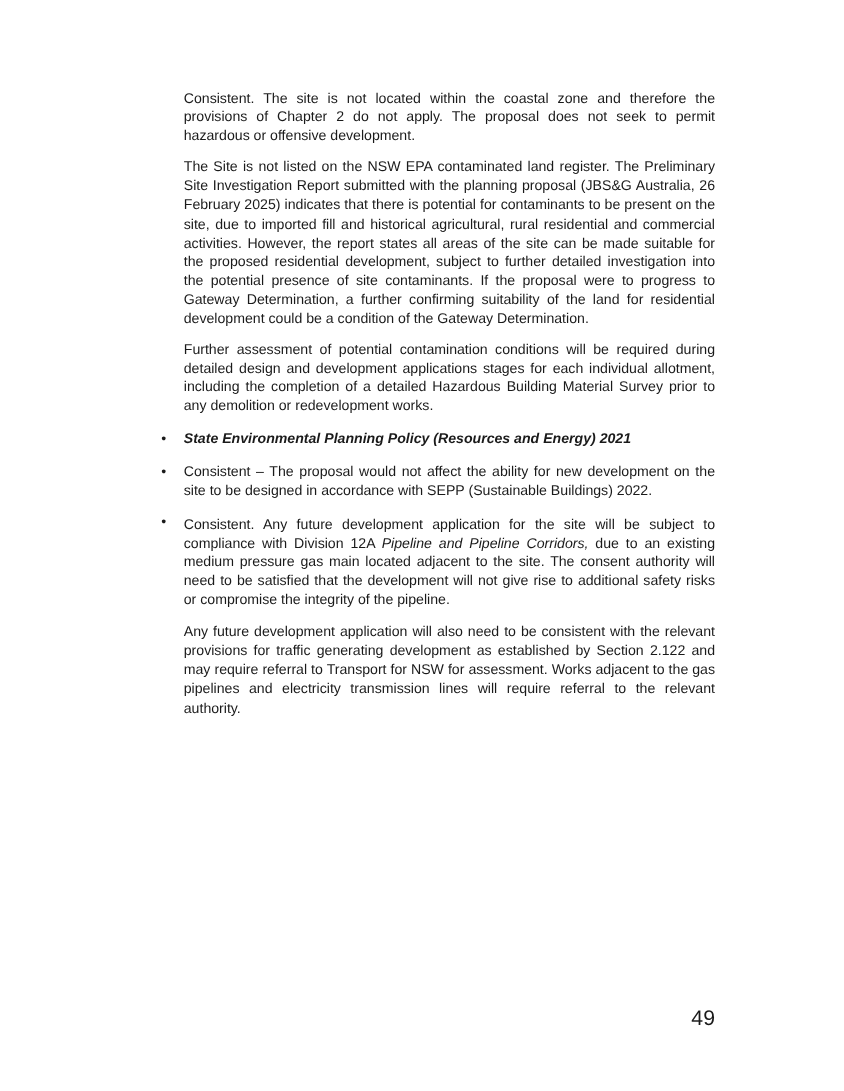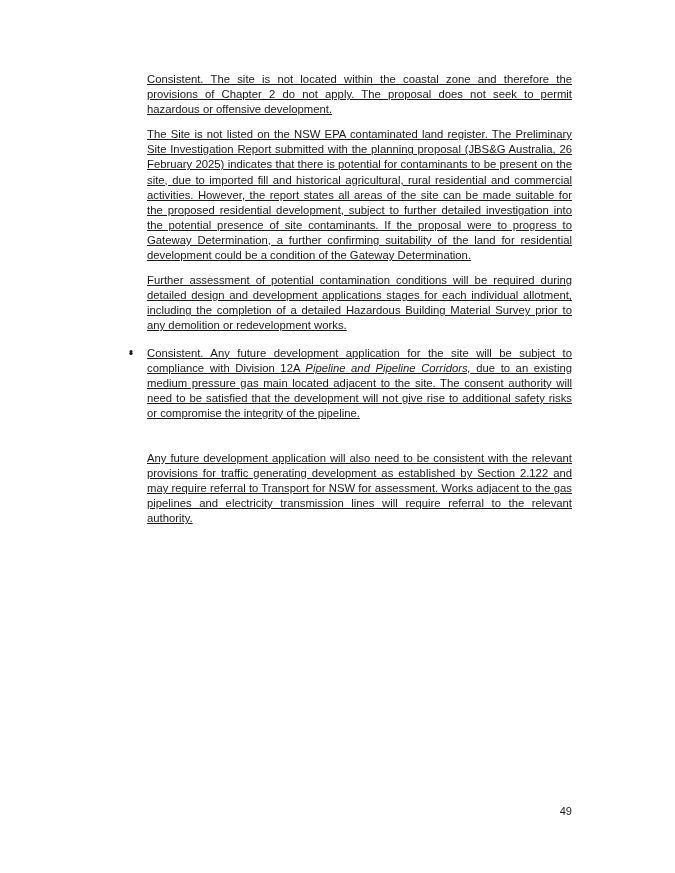--- a/index.html
+++ b/index.html
@@ -19,23 +19,22 @@
       position: absolute;
       left: 147px;
       top: 72px;
       width: 425px;
     }
     p {
       margin: 0 0 10px 0;
       font-size: 11.3px;
       line-height: 15.1px;
       text-align: justify;
-      text-decoration: underline;
     }
-    p.sp-after { margin-bottom: 22px; }
+    p.sp-after { margin-bottom: 3px; }
     .bullet {
       position: relative;
       margin: 6px 0 12px 0;
       font-size: 11.3px;
       line-height: 15px;
       font-weight: bold;
       font-style: italic;
     }
     .bullet .dot {
       position: absolute;
@@ -43,40 +42,42 @@
       top: 0;
       font-style: normal;
       font-weight: normal;
     }
     .gap { height: 8px; }
     em { font-style: italic; }
     .page-number {
       position: absolute;
       left: 552px;
       top: 805px;
-      font-size: 11px;
+      font-size: 17px;
       width: 20px;
       text-align: right;
     }
   </style>
 </head>
 <body>
 
 <div class="page">
   <p>Consistent. The site is not located within the coastal zone and therefore the provisions of Chapter 2 do not apply. The proposal does not seek to permit hazardous or offensive development.</p>
   <p>The Site is not listed on the NSW EPA contaminated land register. The Preliminary Site Investigation Report submitted with the planning proposal (JBS&amp;G Australia, 26 February 2025) indicates that there is potential for contaminants to be present on the site, due to imported fill and historical agricultural, rural residential and commercial activities. However, the report states all areas of the site can be made suitable for the proposed residential development, subject to further detailed investigation into the potential presence of site contaminants. If the proposal were to progress to Gateway Determination, a further confirming suitability of the land for residential development could be a condition of the Gateway Determination.</p>
   <p>Further assessment of potential contamination conditions will be required during detailed design and development applications stages for each individual allotment, including the completion of a detailed Hazardous Building Material Survey prior to any demolition or redevelopment works.</p>
 
   <div class="bullet">
     <span class="dot">•</span>
+    <span>State Environmental Planning Policy (Resources and Energy) 2021</span>
   </div>
 
   <div class="bullet">
     <span class="dot">•</span>
   </div>
+  <p>Consistent – The proposal would not affect the ability for new development on the site to be designed in accordance with SEPP (Sustainable Buildings) 2022.</p>
 
   <div class="bullet">
     <span class="dot">•</span>
   </div>
   <p class="sp-after"><span>Consistent. Any future development application for the site will be subject to compliance with Division 12A </span><em>Pipeline and Pipeline Corridors,</em><span> due to an existing medium pressure gas main located adjacent to the site. The consent authority will need to be satisfied that the development will not give rise to additional safety risks or compromise the integrity of the pipeline.</span></p>
   <div class="gap"></div>
   <p>Any future development application will also need to be consistent with the relevant provisions for traffic generating development as established by Section 2.122 and may require referral to Transport for NSW for assessment. Works adjacent to the gas pipelines and electricity transmission lines will require referral to the relevant authority.</p>
 </div>
 
 <div class="page-number">49</div>

